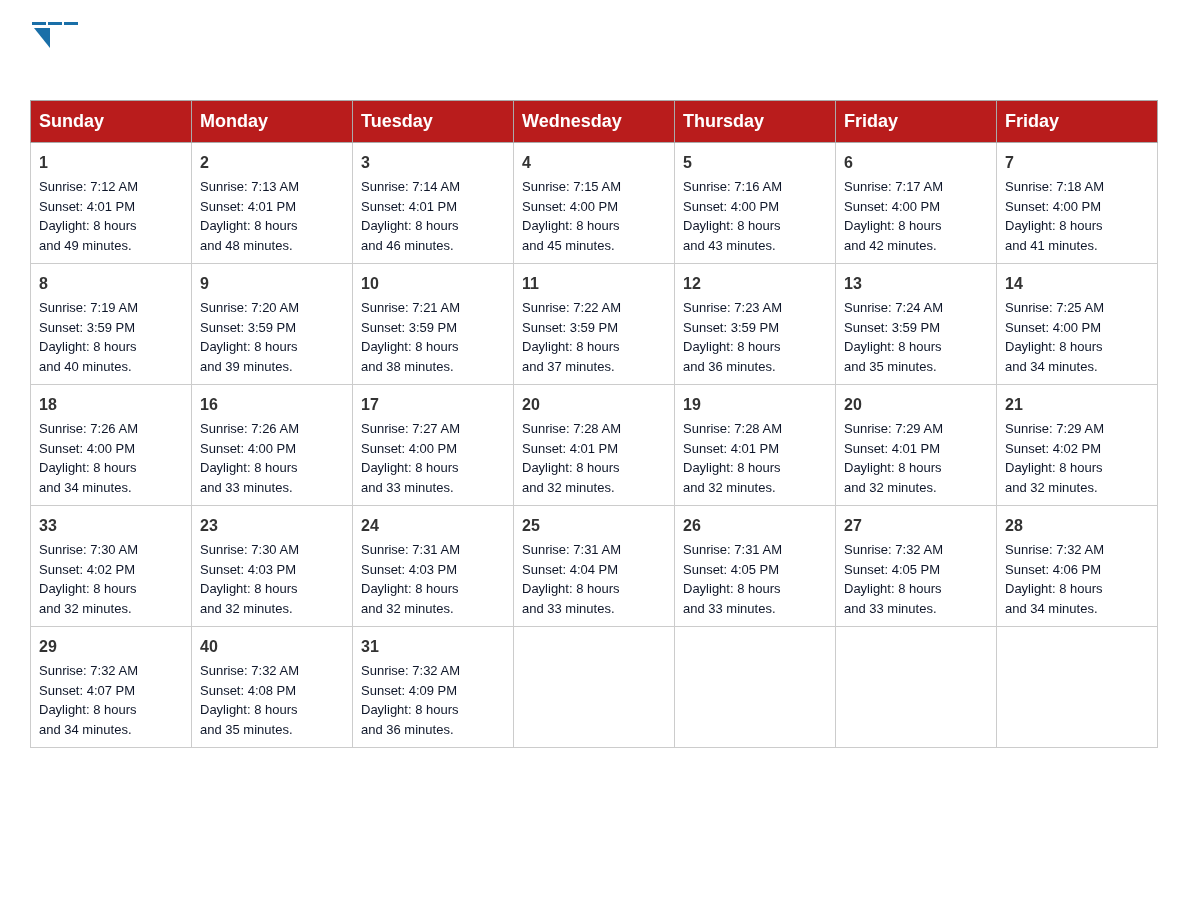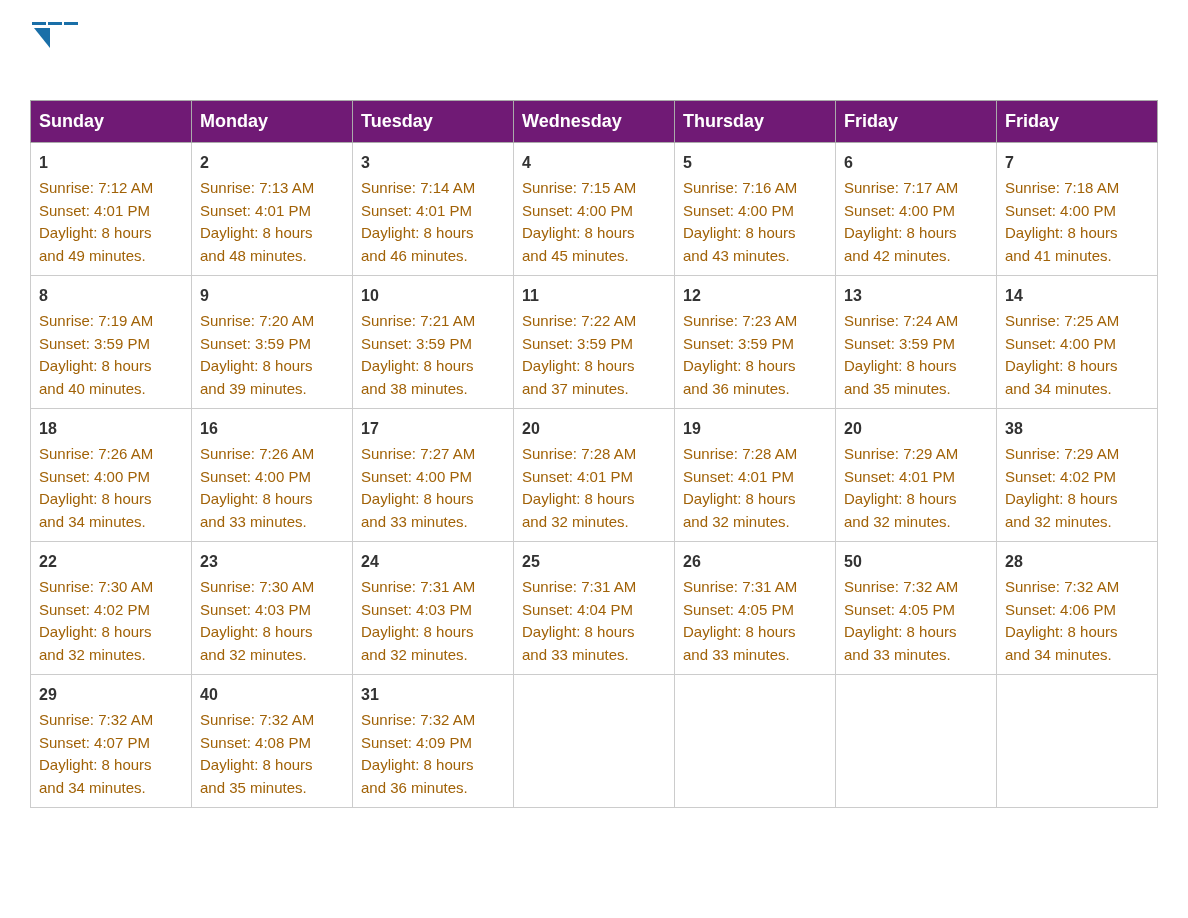--- a/index.html
+++ b/index.html
@@ -48,21 +48,21 @@
       font-size: 22px;
       color: #444;
       margin-top: 4px;
     }
     .calendar-table {
       width: 100%;
       border-collapse: collapse;
       border: 1px solid #aaa;
     }
     .calendar-table th {
-      background-color: #701a75;
+      background-color: #b91c1c;
       color: #fff;
       font-size: 18px;
       font-weight: 600;
       padding: 10px 8px;
       text-align: left;
       border: 1px solid #aaa;
     }
     .calendar-table td {
       vertical-align: top;
       padding: 8px;
@@ -73,22 +73,22 @@
       color: #333;
       line-height: 1.5;
     }
     .day-number {
       font-size: 16px;
       font-weight: bold;
       display: block;
       margin-bottom: 2px;
     }
     .day-info {
-      font-size: 15px;
-      color: #a16207;
+      font-size: 13px;
+      color: #0f172a;
     }
     .empty-cell {
       background: #fff;
     }
   </style>
 </head>
 <body>
 
 <div class="header-section">
   <div class="logo">
@@ -144,29 +144,29 @@
         <td><span class="day-number">13</span><span class="day-info">Sunrise: 7:24 AM<br>Sunset: 3:59 PM<br>Daylight: 8 hours<br>and 35 minutes.</span></td>
         <td><span class="day-number">14</span><span class="day-info">Sunrise: 7:25 AM<br>Sunset: 4:00 PM<br>Daylight: 8 hours<br>and 34 minutes.</span></td>
       </tr>
       <tr>
         <td><span class="day-number">18</span><span class="day-info">Sunrise: 7:26 AM<br>Sunset: 4:00 PM<br>Daylight: 8 hours<br>and 34 minutes.</span></td>
         <td><span class="day-number">16</span><span class="day-info">Sunrise: 7:26 AM<br>Sunset: 4:00 PM<br>Daylight: 8 hours<br>and 33 minutes.</span></td>
         <td><span class="day-number">17</span><span class="day-info">Sunrise: 7:27 AM<br>Sunset: 4:00 PM<br>Daylight: 8 hours<br>and 33 minutes.</span></td>
         <td><span class="day-number">20</span><span class="day-info">Sunrise: 7:28 AM<br>Sunset: 4:01 PM<br>Daylight: 8 hours<br>and 32 minutes.</span></td>
         <td><span class="day-number">19</span><span class="day-info">Sunrise: 7:28 AM<br>Sunset: 4:01 PM<br>Daylight: 8 hours<br>and 32 minutes.</span></td>
         <td><span class="day-number">20</span><span class="day-info">Sunrise: 7:29 AM<br>Sunset: 4:01 PM<br>Daylight: 8 hours<br>and 32 minutes.</span></td>
-        <td><span class="day-number">38</span><span class="day-info">Sunrise: 7:29 AM<br>Sunset: 4:02 PM<br>Daylight: 8 hours<br>and 32 minutes.</span></td>
+        <td><span class="day-number">21</span><span class="day-info">Sunrise: 7:29 AM<br>Sunset: 4:02 PM<br>Daylight: 8 hours<br>and 32 minutes.</span></td>
       </tr>
       <tr>
-        <td><span class="day-number">22</span><span class="day-info">Sunrise: 7:30 AM<br>Sunset: 4:02 PM<br>Daylight: 8 hours<br>and 32 minutes.</span></td>
+        <td><span class="day-number">33</span><span class="day-info">Sunrise: 7:30 AM<br>Sunset: 4:02 PM<br>Daylight: 8 hours<br>and 32 minutes.</span></td>
         <td><span class="day-number">23</span><span class="day-info">Sunrise: 7:30 AM<br>Sunset: 4:03 PM<br>Daylight: 8 hours<br>and 32 minutes.</span></td>
         <td><span class="day-number">24</span><span class="day-info">Sunrise: 7:31 AM<br>Sunset: 4:03 PM<br>Daylight: 8 hours<br>and 32 minutes.</span></td>
         <td><span class="day-number">25</span><span class="day-info">Sunrise: 7:31 AM<br>Sunset: 4:04 PM<br>Daylight: 8 hours<br>and 33 minutes.</span></td>
         <td><span class="day-number">26</span><span class="day-info">Sunrise: 7:31 AM<br>Sunset: 4:05 PM<br>Daylight: 8 hours<br>and 33 minutes.</span></td>
-        <td><span class="day-number">50</span><span class="day-info">Sunrise: 7:32 AM<br>Sunset: 4:05 PM<br>Daylight: 8 hours<br>and 33 minutes.</span></td>
+        <td><span class="day-number">27</span><span class="day-info">Sunrise: 7:32 AM<br>Sunset: 4:05 PM<br>Daylight: 8 hours<br>and 33 minutes.</span></td>
         <td><span class="day-number">28</span><span class="day-info">Sunrise: 7:32 AM<br>Sunset: 4:06 PM<br>Daylight: 8 hours<br>and 34 minutes.</span></td>
       </tr>
       <tr>
         <td><span class="day-number">29</span><span class="day-info">Sunrise: 7:32 AM<br>Sunset: 4:07 PM<br>Daylight: 8 hours<br>and 34 minutes.</span></td>
         <td><span class="day-number">40</span><span class="day-info">Sunrise: 7:32 AM<br>Sunset: 4:08 PM<br>Daylight: 8 hours<br>and 35 minutes.</span></td>
         <td><span class="day-number">31</span><span class="day-info">Sunrise: 7:32 AM<br>Sunset: 4:09 PM<br>Daylight: 8 hours<br>and 36 minutes.</span></td>
         <td class="empty-cell"></td>
         <td class="empty-cell"></td>
         <td class="empty-cell"></td>
         <td class="empty-cell"></td>

